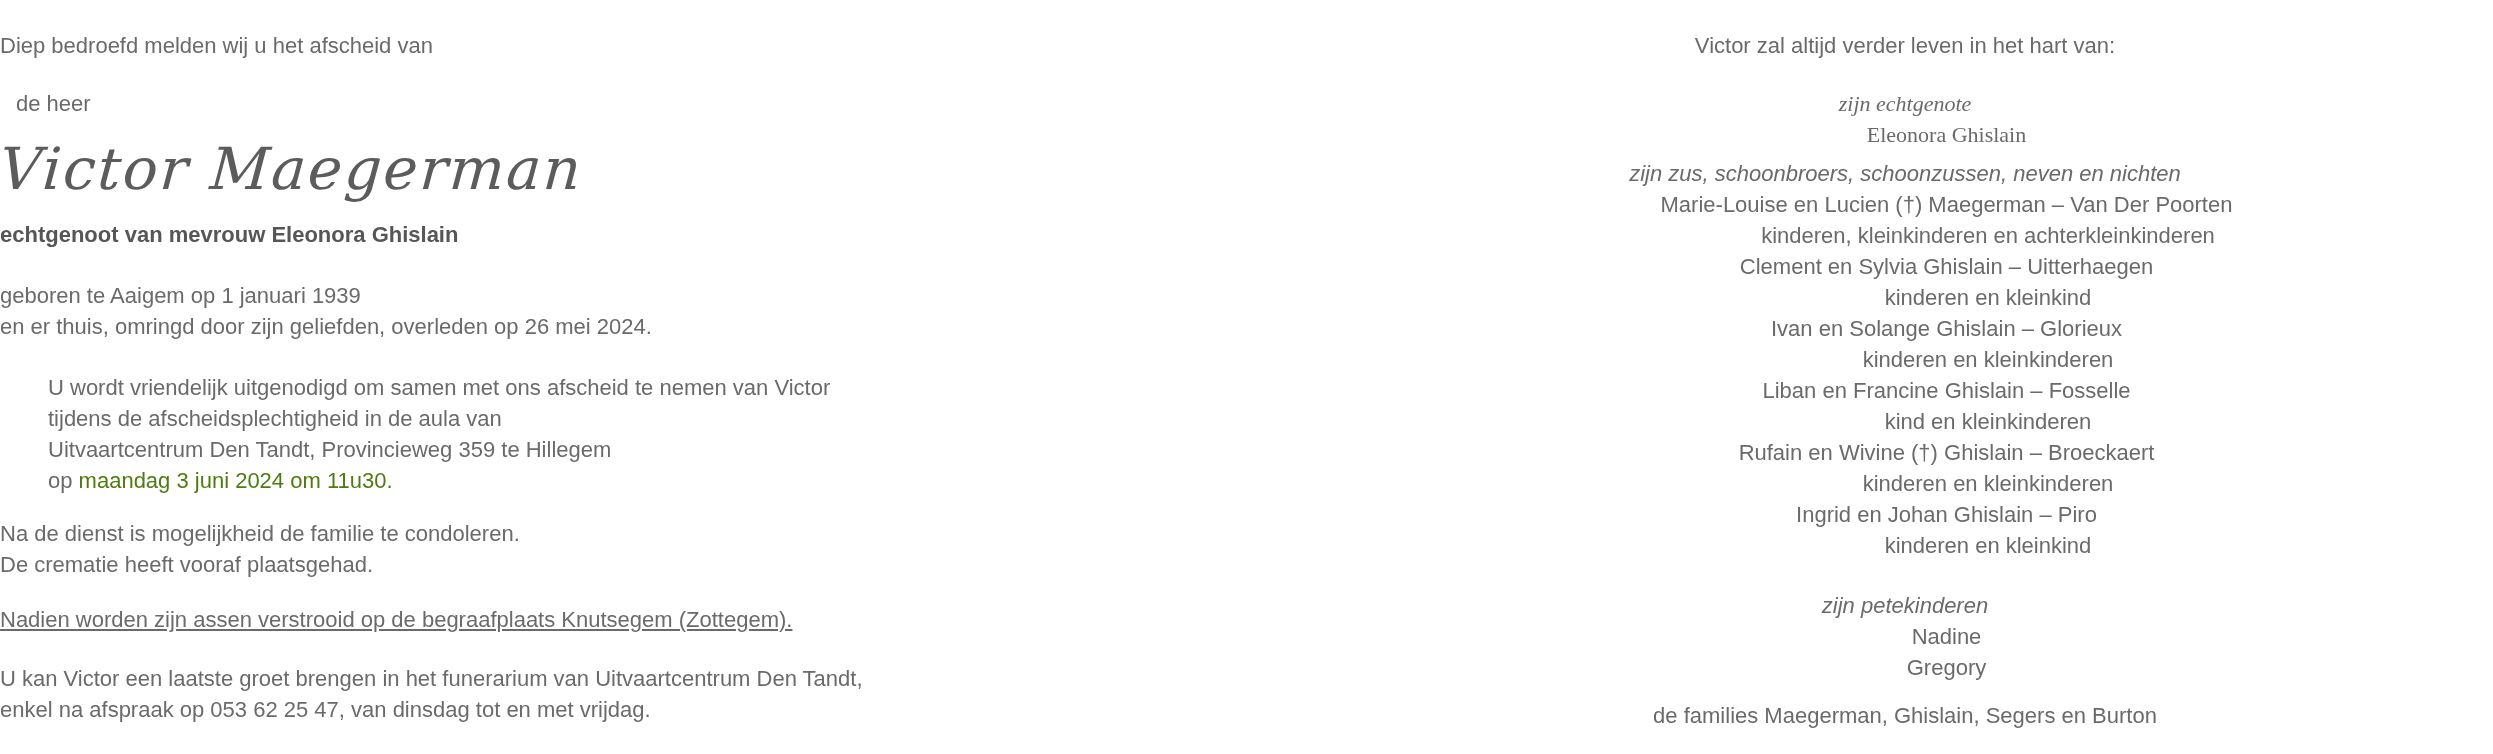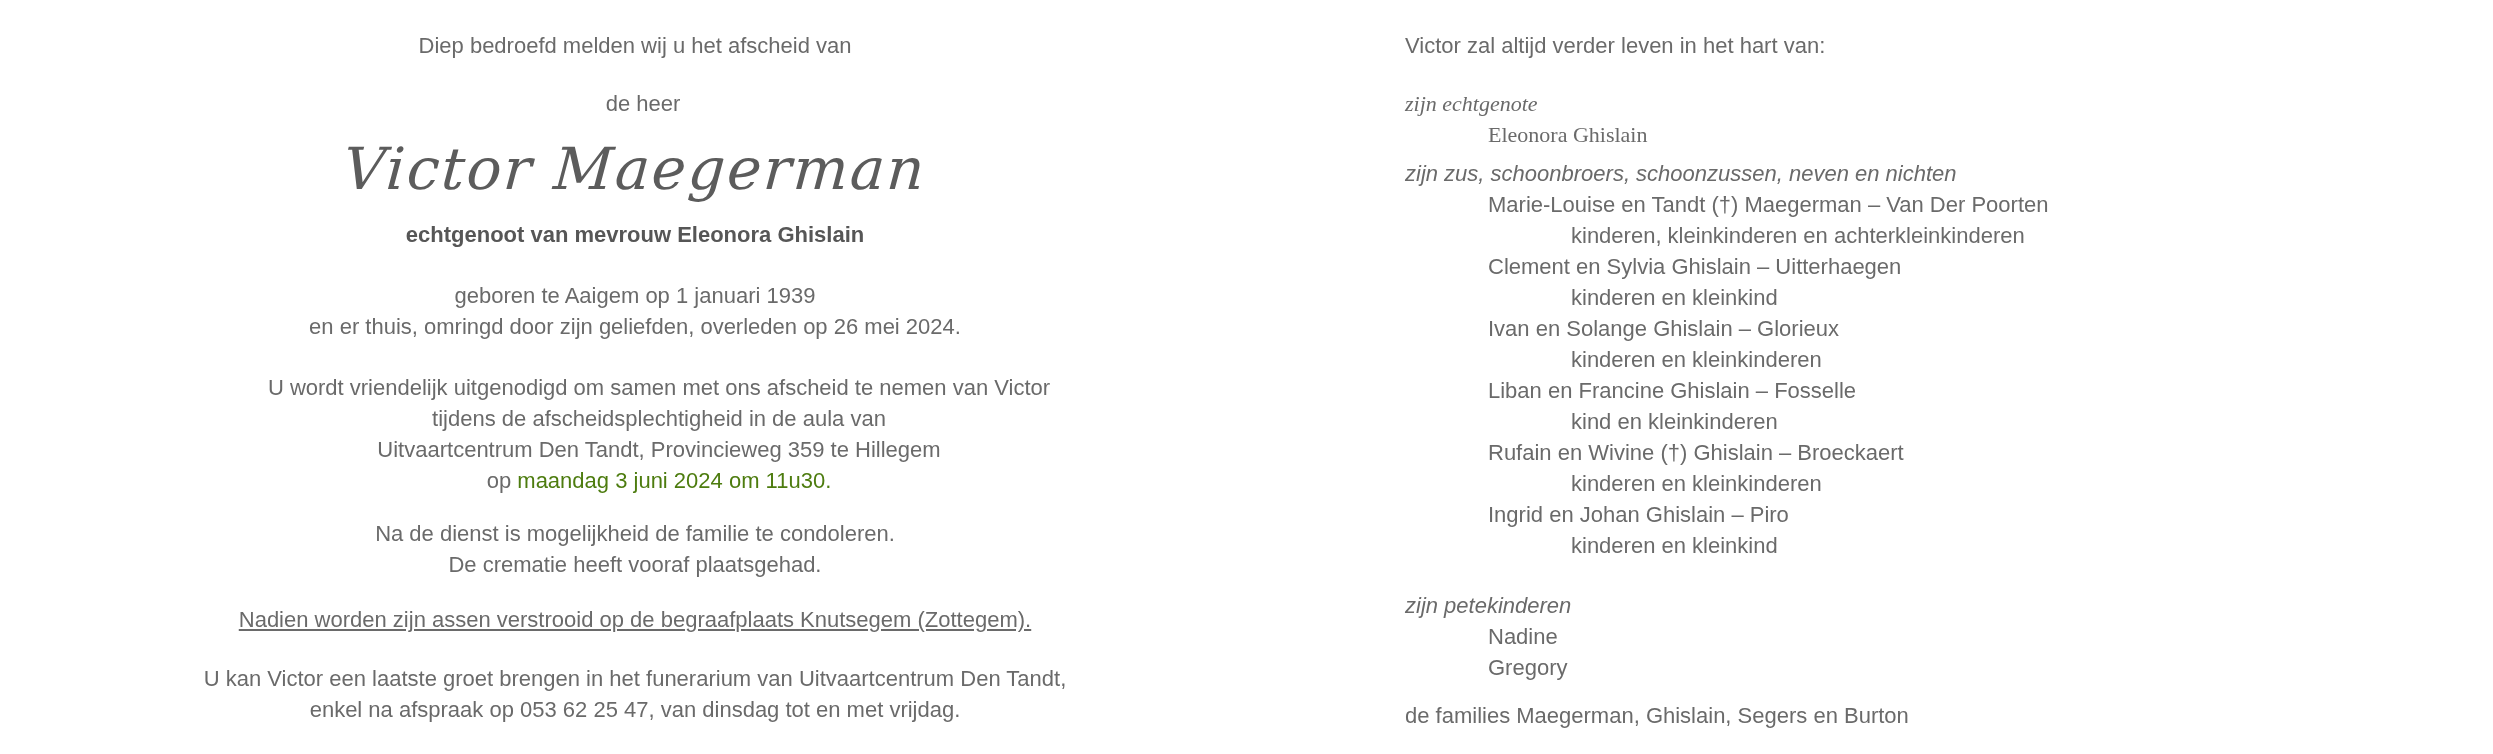--- a/index.html
+++ b/index.html
@@ -23,21 +23,21 @@
     margin: 0;
     white-space: nowrap;
   }
   
   .col-left {
     position: absolute;
     left: 0;
     top: 0;
     width: 1270px;
     padding-top: 30px;
-    text-align: center;
+    text-align: left;
   }
   .salutation { margin-top: 27px; padding-left: 16px; }
   .name-script {
     font-family: "DejaVu Serif", serif;
     font-style: italic;
     font-weight: 400;
     font-size: 58px;
     line-height: 100px;
     letter-spacing: 2px;
     color: #5c5c5c;
@@ -53,21 +53,21 @@
   .ashes-line   { margin-top: 24px; text-decoration: underline; }
   .para-visit   { margin-top: 28px; }
   .t strong { font-weight: 400; color: #4d7c0f; }
   
   .col-right {
     position: absolute;
     left: 1405px;
     top: 0;
     width: 1000px;
     padding-top: 30px;
-    text-align: left;
+    text-align: center;
   }
   .group-label {
     font-style: italic;
   }
   .group-spouse     { margin-top: 27px; font-family: Liberation Serif, serif; }
   .group-siblings   { margin-top: 8px; }
   .group-godchildren{ margin-top: 29px; }
   .families-line    { margin-top: 17px; }
   .ind1 { padding-left: 83px; }
   .ind2 { padding-left: 166px; }
@@ -111,21 +111,21 @@
   <section class="col-right">
     <p class="t">Victor zal altijd verder leven in het hart van:</p>
 
     <div class="group-spouse">
       <p class="t group-label">zijn echtgenote</p>
       <p class="t ind1">Eleonora Ghislain</p>
     </div>
 
     <div class="group-siblings">
       <p class="t group-label">zijn zus, schoonbroers, schoonzussen, neven en nichten</p>
-      <p class="t ind1">Marie-Louise en Tandt (†) Maegerman – Van Der Poorten</p>
+      <p class="t ind1">Marie-Louise en Lucien (†) Maegerman – Van Der Poorten</p>
       <p class="t ind2">kinderen, kleinkinderen en achterkleinkinderen</p>
       <p class="t ind1">Clement en Sylvia Ghislain – Uitterhaegen</p>
       <p class="t ind2">kinderen en kleinkind</p>
       <p class="t ind1">Ivan en Solange Ghislain – Glorieux</p>
       <p class="t ind2">kinderen en kleinkinderen</p>
       <p class="t ind1">Liban en Francine Ghislain – Fosselle</p>
       <p class="t ind2">kind en kleinkinderen</p>
       <p class="t ind1">Rufain en Wivine (†) Ghislain – Broeckaert</p>
       <p class="t ind2">kinderen en kleinkinderen</p>
       <p class="t ind1">Ingrid en Johan Ghislain – Piro</p>

